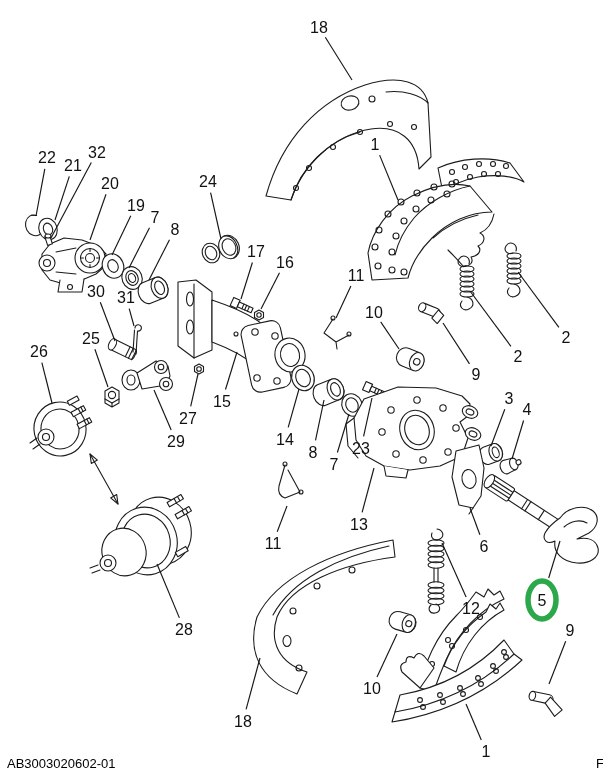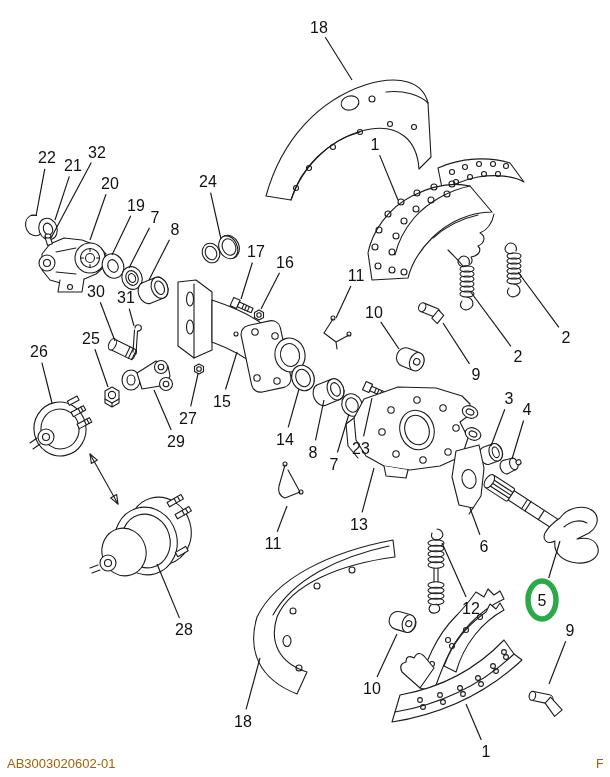--- a/index.html
+++ b/index.html
@@ -2,21 +2,21 @@
 <html><head>
 <meta charset="utf-8">
 <style>
   html,body{margin:0;padding:0;background:#fff;}
   .page{position:relative;width:603px;height:777px;background:#fff;overflow:hidden;}
   svg{display:block;}
   #art *{stroke:#1c1c1c;stroke-width:1.1;fill:none;stroke-linejoin:round;stroke-linecap:round;}
   #art .f{fill:#ffffff;}
   .leader{stroke:#161616;stroke-width:1.15;}
   .callout{font-family:"Liberation Sans",sans-serif;font-size:16px;fill:#111;text-anchor:middle;dominant-baseline:central;}
-  .footer{position:absolute;font-family:"Liberation Sans",sans-serif;font-size:13px;color:#a16207;white-space:nowrap;}
+  .footer{position:absolute;font-family:"Liberation Sans",sans-serif;font-size:13px;color:#000000;white-space:nowrap;}
   .footer-left{left:7px;top:756px;}
   .footer-right{left:596px;top:756px;}
 </style>
 </head>
 <body>
 
 <div class="page">
   <svg width="610" height="777" viewBox="0 0 610 777" xmlns="http://www.w3.org/2000/svg">
     <g id="art">
 

